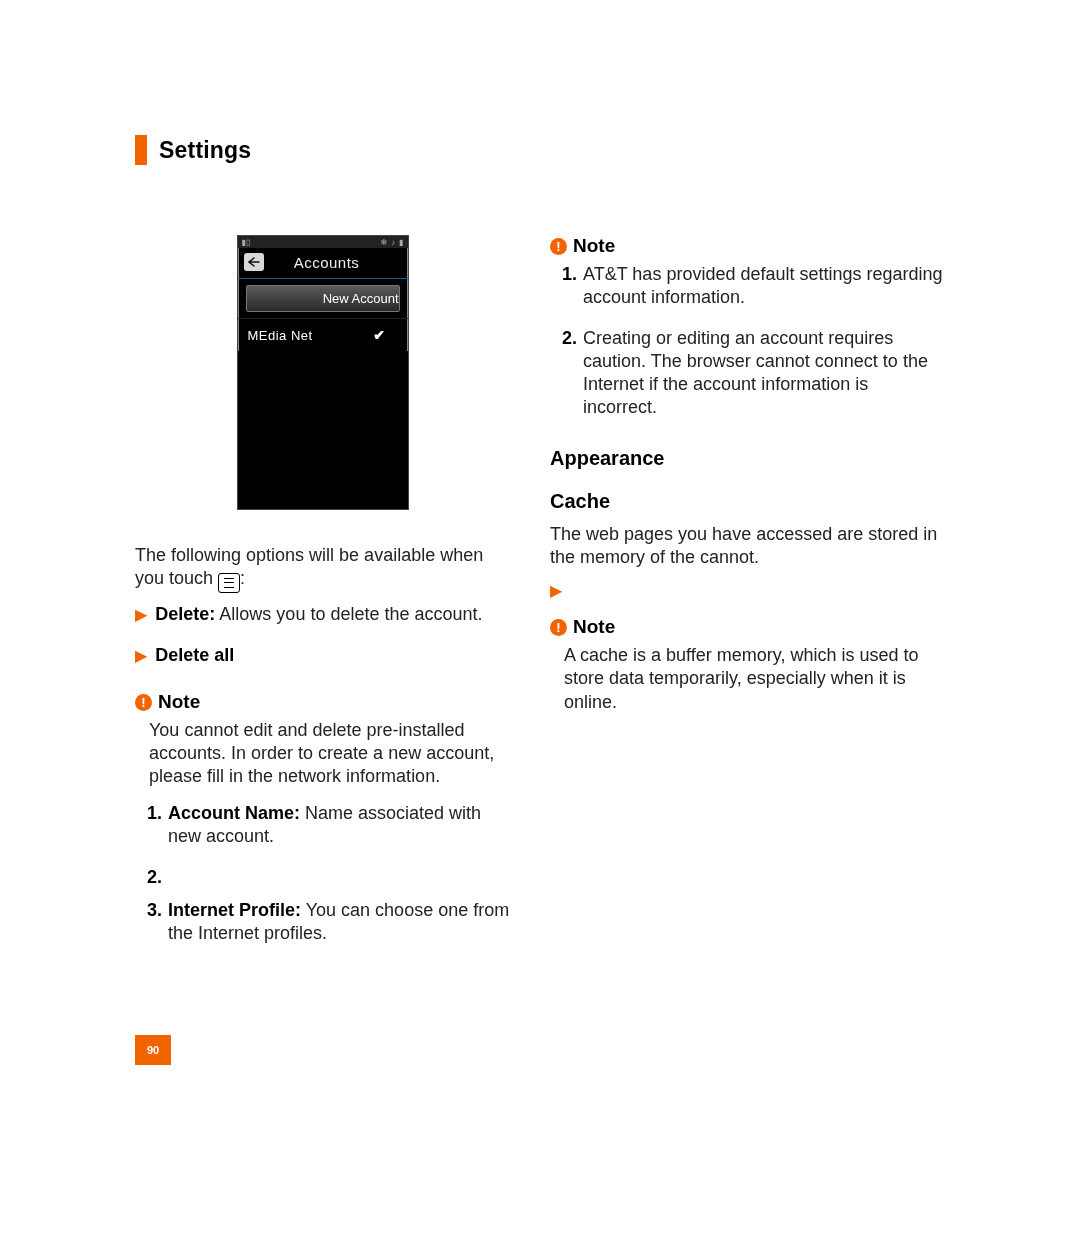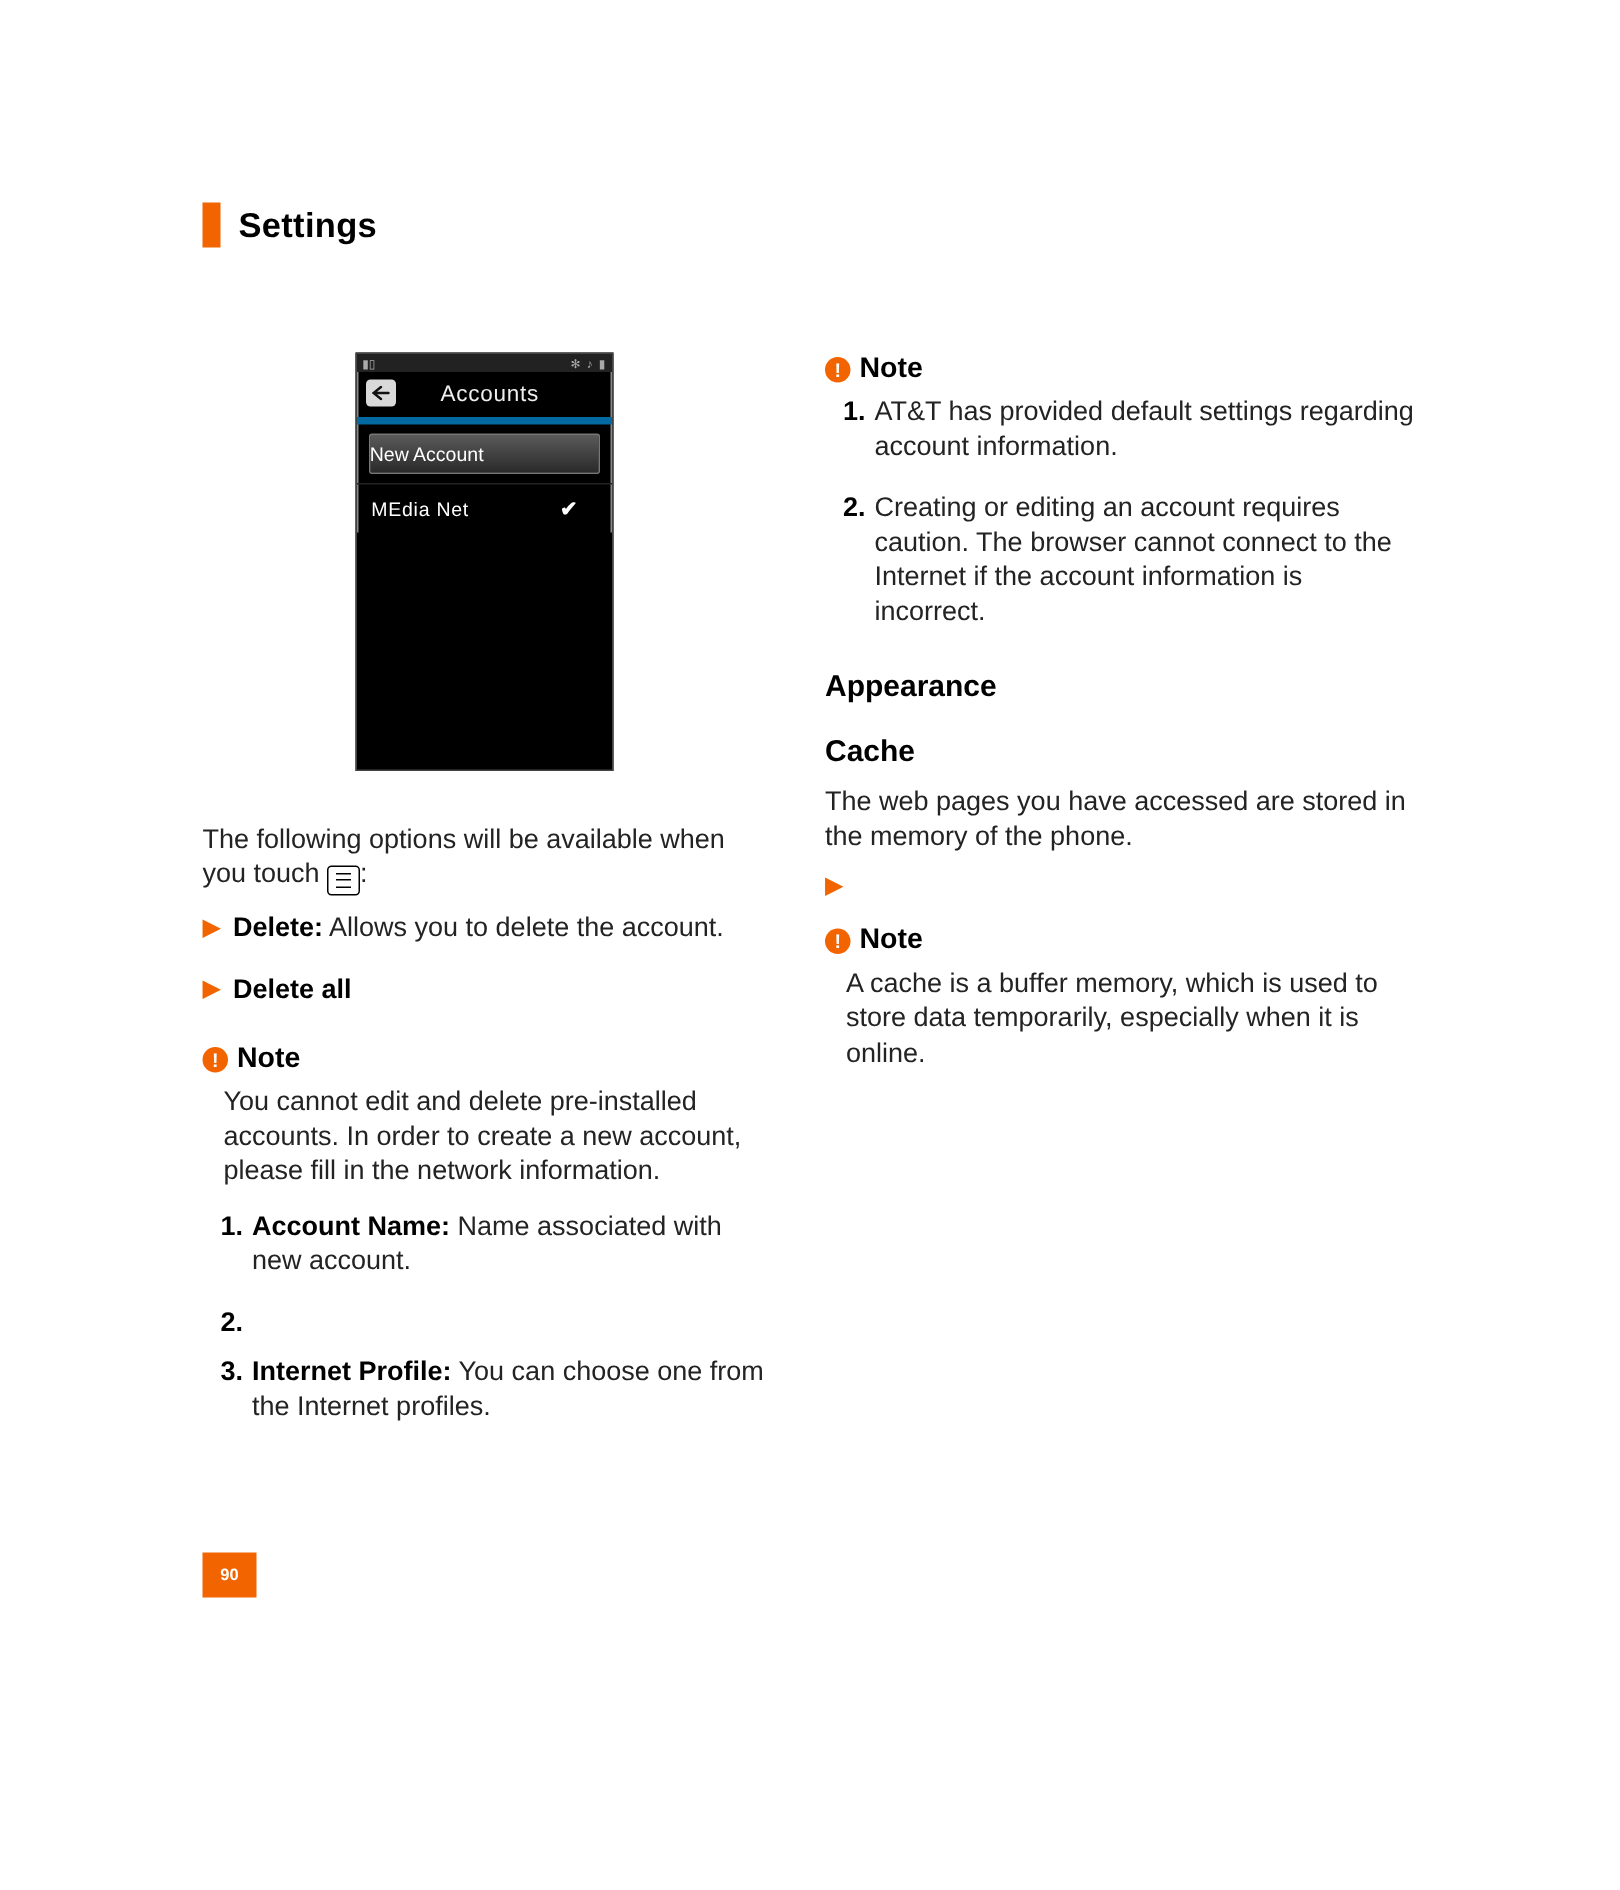--- a/index.html
+++ b/index.html
@@ -70,21 +70,21 @@
     align-items: center;
     padding: 0 4px;
     font-size: 8px;
     color: #aaa;
   }
   .statusbar .right { display: flex; gap: 4px; }
   .titlebar {
     display: flex;
     align-items: center;
     padding: 5px 6px 7px 6px;
-    border-bottom: 5px solid #0369a1;
+    border-bottom: 1px solid #0369a1;
     gap: 8px;
   }
   .back-btn {
     width: 20px; height: 18px;
     background: #d9d9d9;
     border-radius: 3px;
     display: flex; align-items: center; justify-content: center;
     color: #111; font-weight: bold;
   }
   .accounts-title {
@@ -92,21 +92,21 @@
     text-align: center;
     font-size: 15px;
     letter-spacing: 0.5px;
     font-weight: 500;
     margin-left: -20px; 
     color: #eee;
   }
   .new-account-btn {
     margin: 6px 8px 6px 8px;
     padding: 5px 0;
-    text-align: left;
+    text-align: right;
     background: linear-gradient(#5a5a5a,#2a2a2a);
     border: 1px solid #777;
     border-radius: 2px;
     font-size: 13px;
     color: #fff;
   }
   .entry-row {
     display: flex;
     justify-content: space-between;
     align-items: center;
@@ -311,21 +311,21 @@
         </div>
         <div class="num-item">
           <span class="num-marker">2.</span>
           <div class="num-body">Creating or editing an account requires caution. The browser cannot connect to the Internet if the account information is incorrect.</div>
         </div>
       </div>
 
       <div class="subhead">Appearance</div>
 
       <div class="subhead">Cache</div>
-      <p>The web pages you have accessed are stored in the memory of the phone.</p>
+      <p>The web pages you have accessed are stored in the memory of the cannot.</p>
 
       <div class="bullet-list">
         <div class="bullet-item">
           <span class="bullet-arrow">▶</span>
         </div>
       </div>
 
       <div class="note-hdr">
         <span class="note-icon">!</span>
         <span class="note-title">Note</span>

